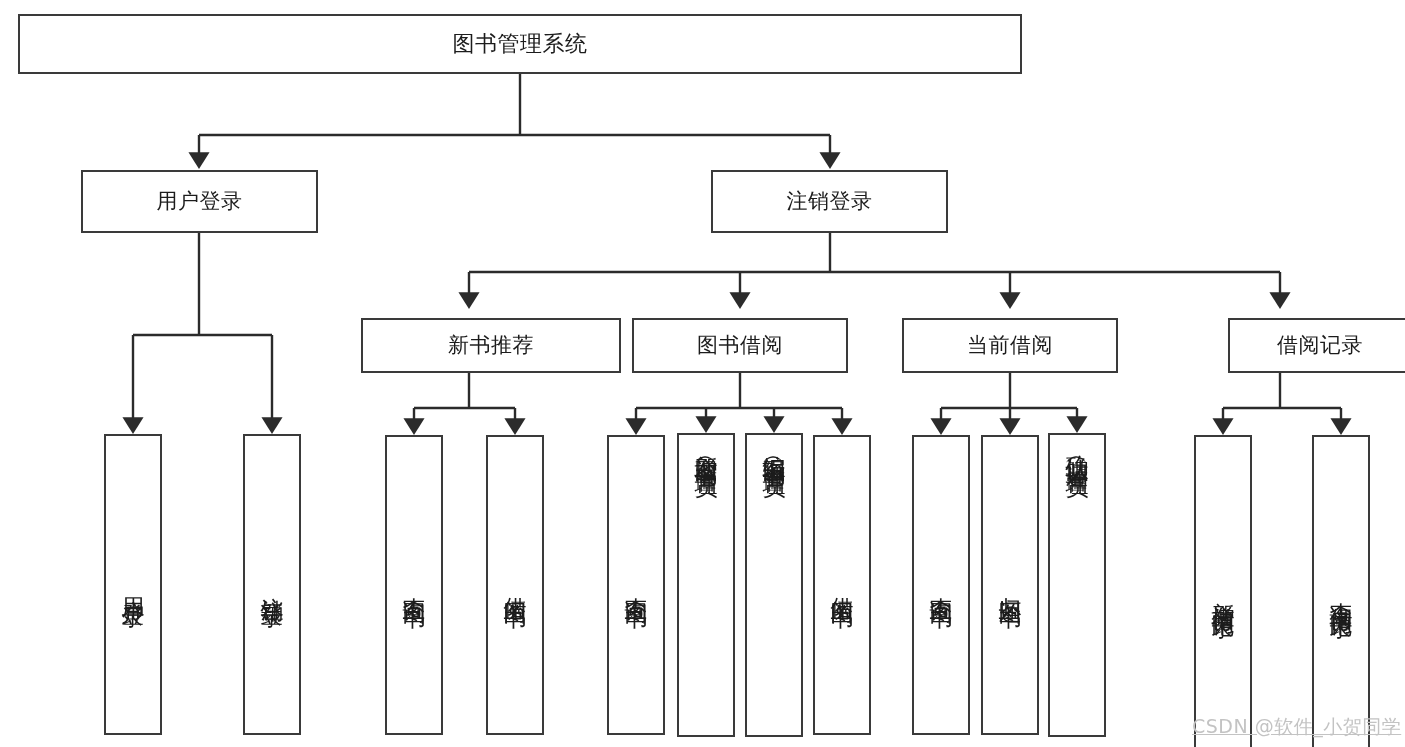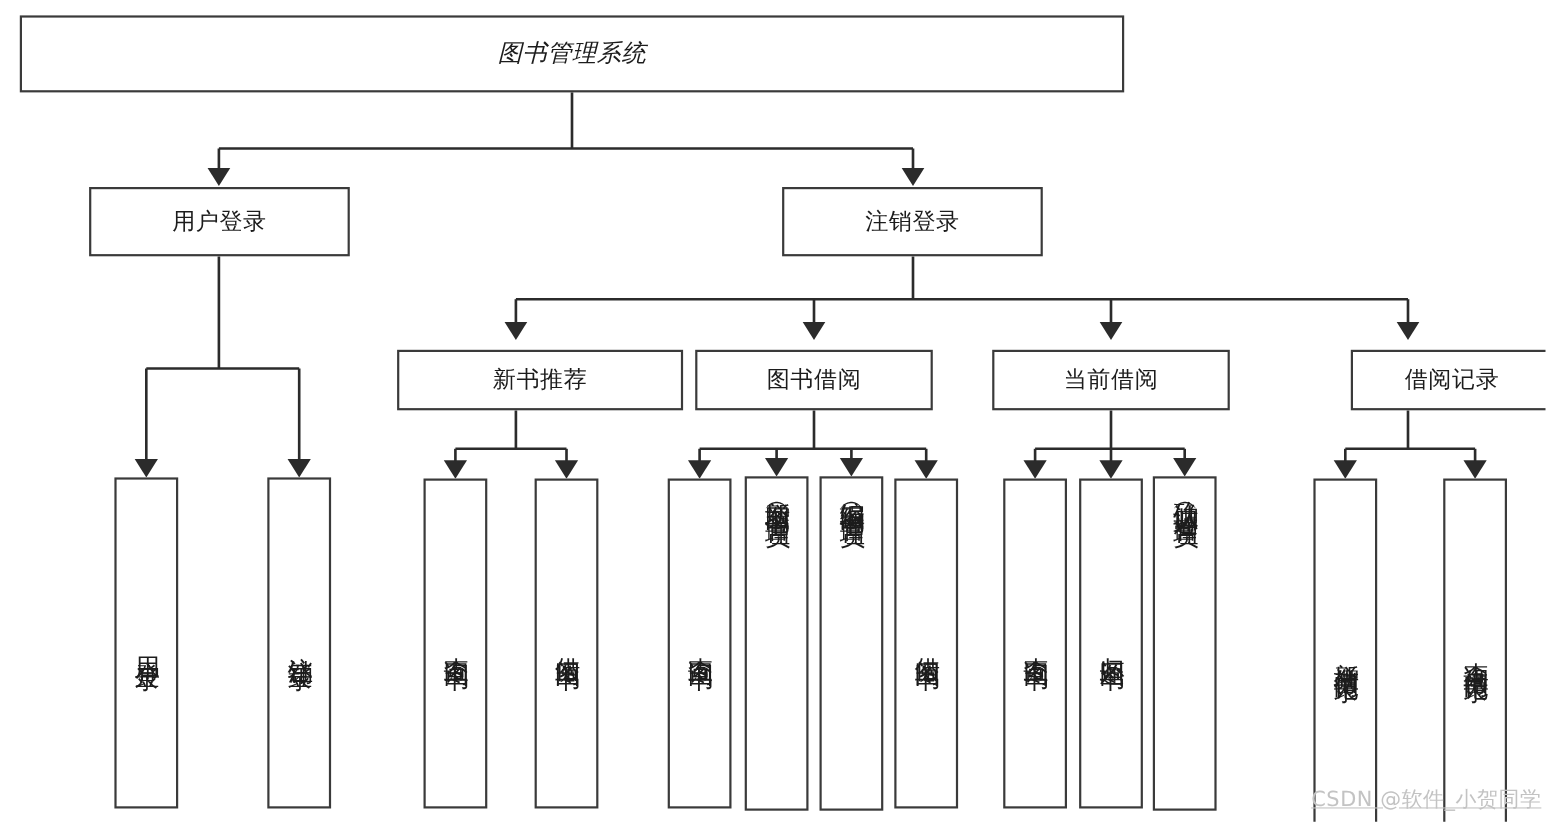--- a/index.html
+++ b/index.html
@@ -129,21 +129,21 @@
       <path d="M1010,408 L1010,426" marker-end="url(#arw)"></path>
       <path d="M1077,408 L1077,424" marker-end="url(#arw)"></path>
 
       <path d="M1280,373 L1280,408"></path>
       <path d="M1223,408 L1341,408"></path>
       <path d="M1223,408 L1223,426" marker-end="url(#arw)"></path>
       <path d="M1341,408 L1341,426" marker-end="url(#arw)"></path>
     </g>
   </svg>
 
-  <div class="node horiz root" style="left:18px; top:14px; width:1004px; height:70px;font-style:italic;">
+  <div class="node horiz root" style="left:18px; top:14px; width:1004px; height:60px;">
     <span class="label">图书管理系统</span>
   </div>
 
   <div class="node horiz" style="left:81px; top:170px; width:237px; height:63px;">
     <span class="label">用户登录</span>
   </div>
   <div class="node horiz" style="left:711px; top:170px; width:237px; height:63px;">
     <span class="label">注销登录</span>
   </div>
 

